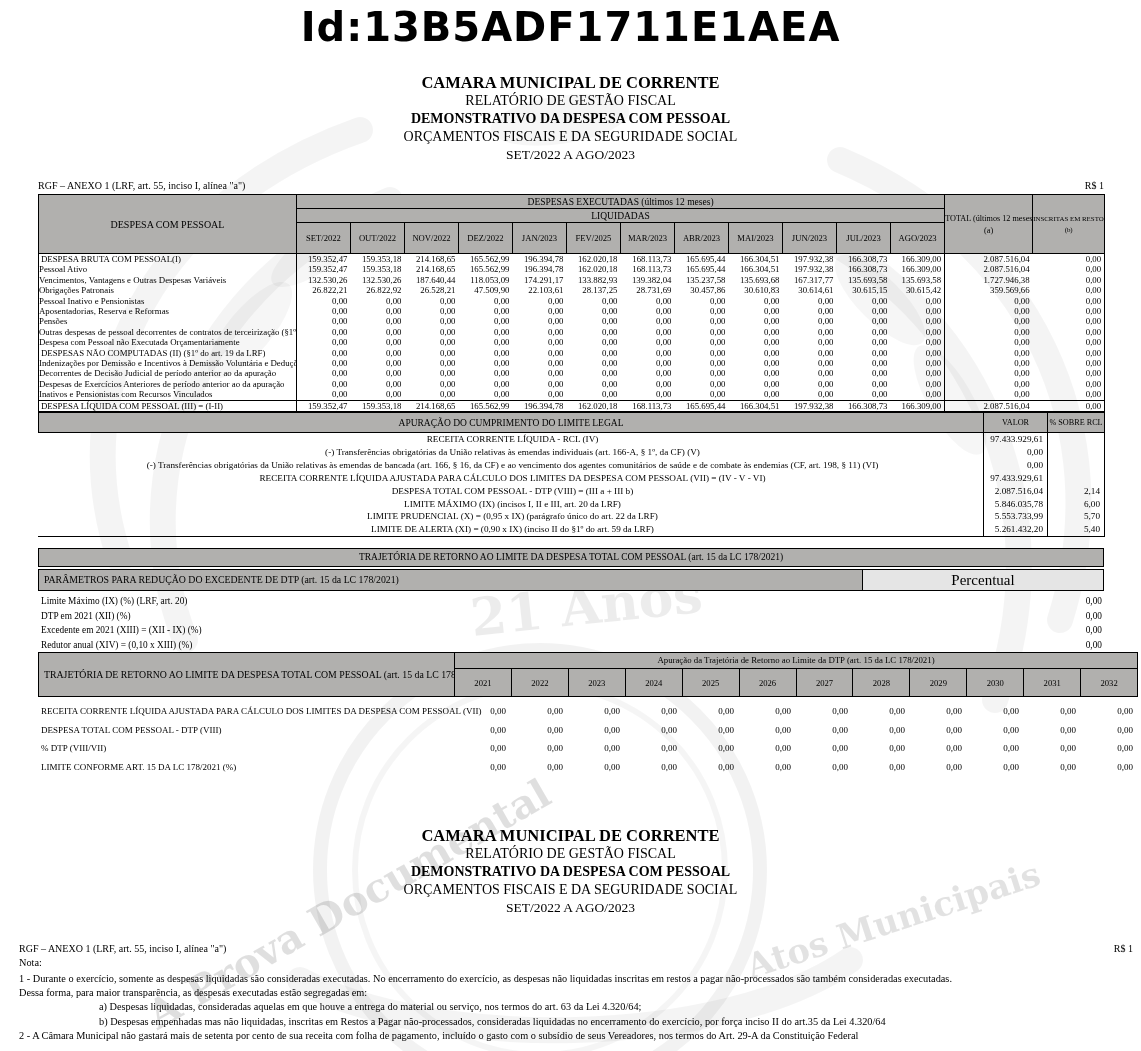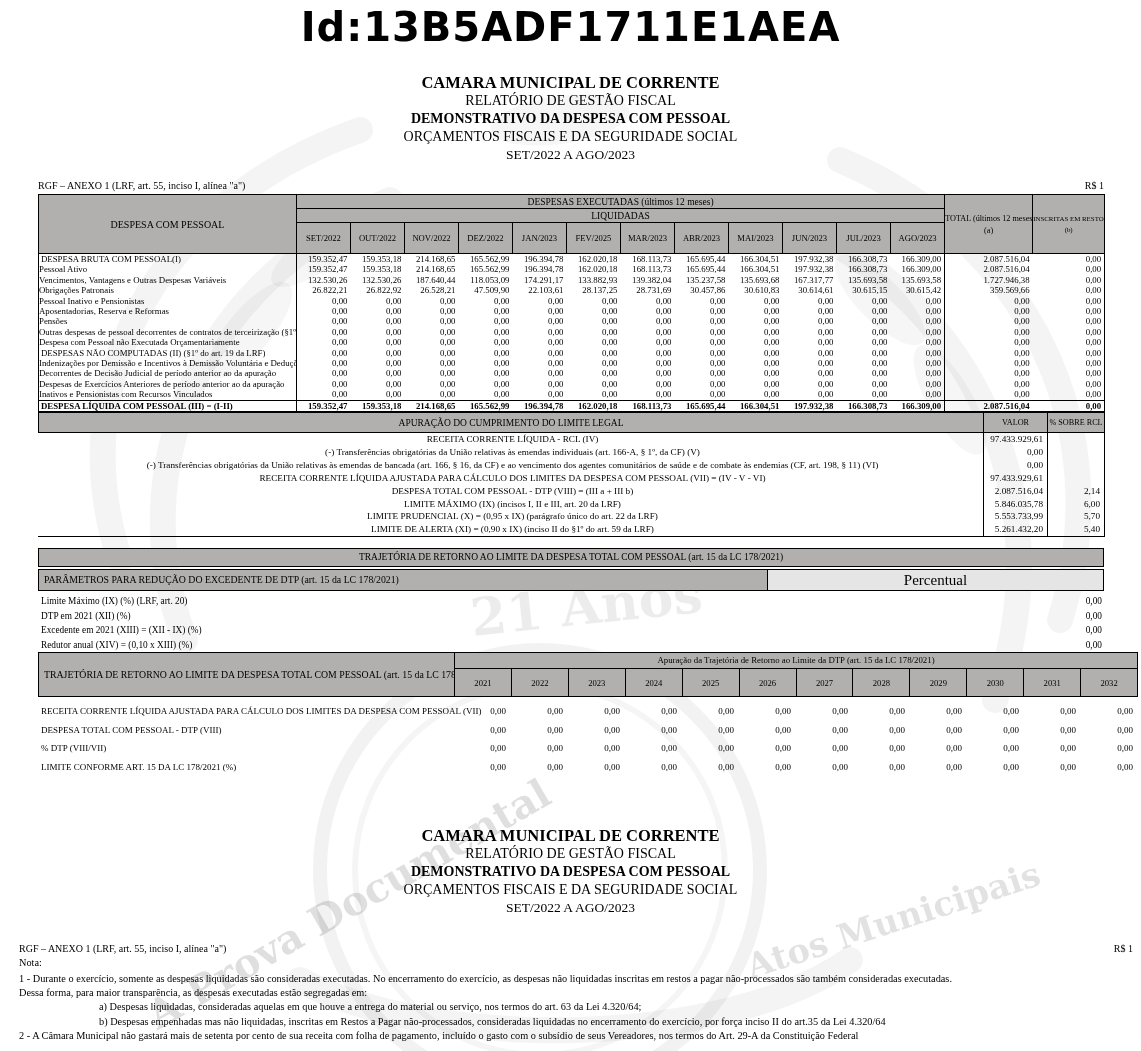--- a/index.html
+++ b/index.html
@@ -33,21 +33,21 @@
   .mcol{font-size:8.6px;height:30px;}
   #corner-cell{font-size:10px;}
   #total-cell{font-size:8.2px;line-height:9px;white-space:normal;}
   #rp-cell{font-size:6.9px;line-height:7.6px;white-space:normal;}
   .hsub{display:block;margin-top:3px;}
   #main-table tbody td{font-size:8.8px;height:10.4px;line-height:10.4px;}
   #main-table tbody .lbl{text-align:left;}
   #main-table tbody .ind0{padding-left:2px;} .ind1{padding-left:9px;} .ind2{padding-left:17px;}
   #main-table tbody .num{text-align:right;padding-right:3px;}
   #main-table tbody .sep-l{border-left:1px solid #000;}
-  #main-table tbody tr.lastrow td{border-top:1px solid #000;border-bottom:1px solid #000;font-weight:bold;}
+  #main-table tbody tr.lastrow td{border-top:1px solid #000;border-bottom:1px solid #000;}
   #main-table tbody td.edge-l{border-left:1px solid #000;}
   #main-table tbody td.edge-r{border-right:1px solid #000;}
 
   
   #apuracao{position:absolute;top:412px;left:38px;border-collapse:collapse;table-layout:fixed;width:1066px;}
   #apuracao td{padding:0;overflow:hidden;white-space:nowrap;}
   #apuracao .band td{background:#b1b0ae;border:1px solid #000;height:19px;font-size:9.5px;}
   #apuracao .band .bandlbl{text-align:center;}
   #apuracao .band .bcol{text-align:center;font-size:8.2px;}
   #apuracao tbody td{font-size:9.2px;height:12.9px;line-height:12.9px;}
@@ -55,21 +55,21 @@
   #apuracao tbody .avalor{text-align:right;padding-right:4px;border-left:1px solid #000;border-right:1px solid #000;}
   #apuracao tbody .apct{text-align:right;padding-right:4px;border-right:1px solid #000;}
   #apuracao tbody tr:last-child td{border-bottom:1px solid #000;}
 
   
   #traj-band{position:absolute;top:548px;left:38px;width:1064px;height:17px;background:#b1b0ae;
      border:1px solid #000;text-align:center;font-size:9.5px;line-height:17px;overflow:hidden;white-space:nowrap;}
 
   
   #params-head{position:absolute;top:569px;left:38px;width:1064px;height:20px;border:1px solid #000;display:flex;}
-  #params-head .ph-l{width:729px;background:#b1b0ae;border-right:1px solid #000;font-size:9.8px;line-height:20px;padding-left:5px;box-sizing:border-box;overflow:hidden;white-space:nowrap;}
+  #params-head .ph-l{width:824px;background:#b1b0ae;border-right:1px solid #000;font-size:9.8px;line-height:20px;padding-left:5px;box-sizing:border-box;overflow:hidden;white-space:nowrap;}
   #params-head .ph-r{flex:1;background:#e5e5e5;font-size:15px;line-height:20px;text-align:center;}
   #params-body{position:absolute;top:594px;left:38px;width:1066px;}
   .prow{display:flex;justify-content:space-between;height:14.6px;font-size:9.3px;line-height:14.6px;}
   .prow .plbl{padding-left:3px;white-space:nowrap;}
   .prow .pval{padding-right:2px;}
 
   
   #years-wrap{position:absolute;top:652px;left:38px;width:1100px;}
   #years-head{display:flex;border:1px solid #000;}
   #yh-left{width:416px;background:#b1b0ae;border-right:1px solid #000;font-size:9.8px;

